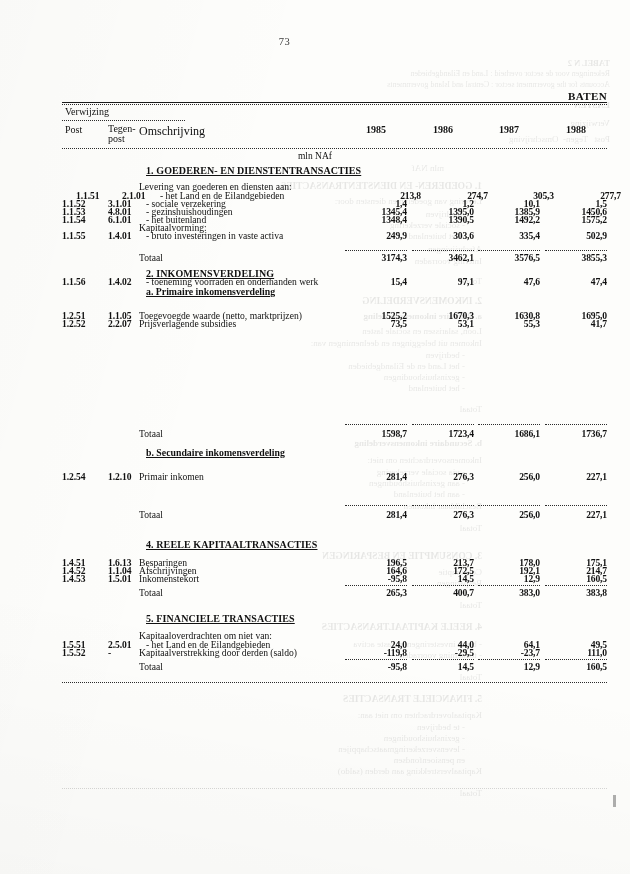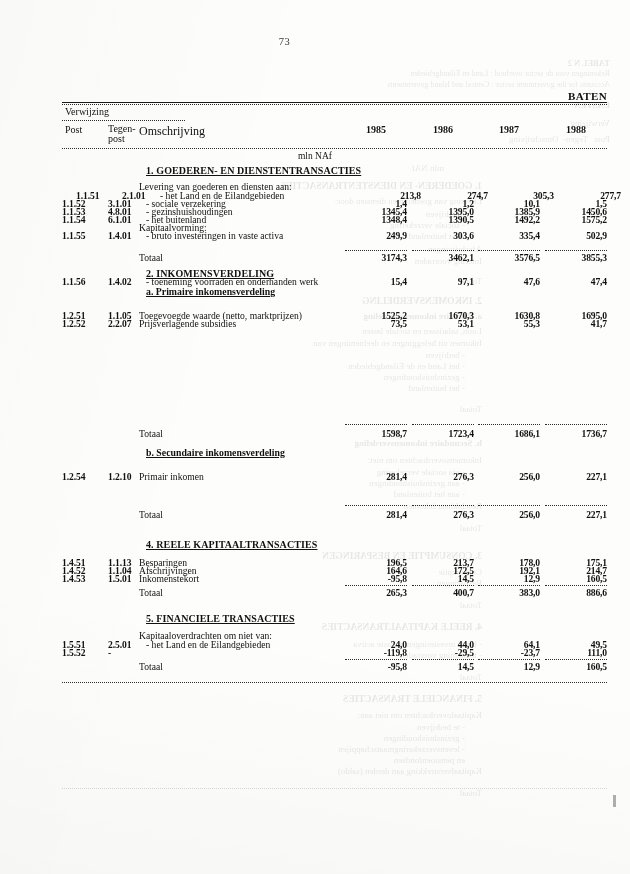--- a/index.html
+++ b/index.html
@@ -426,21 +426,21 @@
     <span class="c-val col1">281,4</span>
     <span class="c-val col2">276,3</span>
     <span class="c-val col3">256,0</span>
     <span class="c-val col4">227,1</span>
   </div>
 
   <div class="section-title" style="top:539px;">4. REELE KAPITAALTRANSACTIES</div>
 
   <div class="row" style="top:557px;">
     <span class="c-post">1.4.51</span>
-    <span class="c-tegen">1.1.13</span>
+    <span class="c-tegen">1.6.13</span>
     <span class="c-desc">Besparingen</span>
     <span class="c-val col1">196,5</span>
     <span class="c-val col2">213,7</span>
     <span class="c-val col3">178,0</span>
     <span class="c-val col4">175,1</span>
   </div>
   <div class="row" style="top:565px;">
     <span class="c-post">1.4.52</span>
     <span class="c-tegen">1.1.04</span>
     <span class="c-desc">Afschrijvingen</span>
@@ -462,39 +462,40 @@
   <div class="dash col1" style="top:585px;"></div>
   <div class="dash col2" style="top:585px;"></div>
   <div class="dash col3" style="top:585px;"></div>
   <div class="dash col4" style="top:585px;"></div>
 
   <div class="row" style="top:587px;">
     <span class="totaal-label">Totaal</span>
     <span class="c-val col1">265,3</span>
     <span class="c-val col2">400,7</span>
     <span class="c-val col3">383,0</span>
-    <span class="c-val col4">886,6</span>
+    <span class="c-val col4">383,8</span>
   </div>
 
   <div class="section-title" style="top:613px;">5. FINANCIELE TRANSACTIES</div>
 
   <div class="group-label" style="top:630px;">Kapitaaloverdrachten om niet van:</div>
 
   <div class="row" style="top:639px;">
     <span class="c-post">1.5.51</span>
     <span class="c-tegen">2.5.01</span>
     <span class="c-desc ind">- het Land en de Eilandgebieden</span>
     <span class="c-val col1">24,0</span>
     <span class="c-val col2">44,0</span>
     <span class="c-val col3">64,1</span>
     <span class="c-val col4">49,5</span>
   </div>
   <div class="row" style="top:647px;">
     <span class="c-post">1.5.52</span>
     <span class="c-tegen">-</span>
+    <span class="c-desc">Kapitaalverstrekking door derden (saldo)</span>
     <span class="c-val col1">-119,8</span>
     <span class="c-val col2">-29,5</span>
     <span class="c-val col3">-23,7</span>
     <span class="c-val col4">111,0</span>
   </div>
 
   <div class="dash col1" style="top:659px;"></div>
   <div class="dash col2" style="top:659px;"></div>
   <div class="dash col3" style="top:659px;"></div>
   <div class="dash col4" style="top:659px;"></div>

